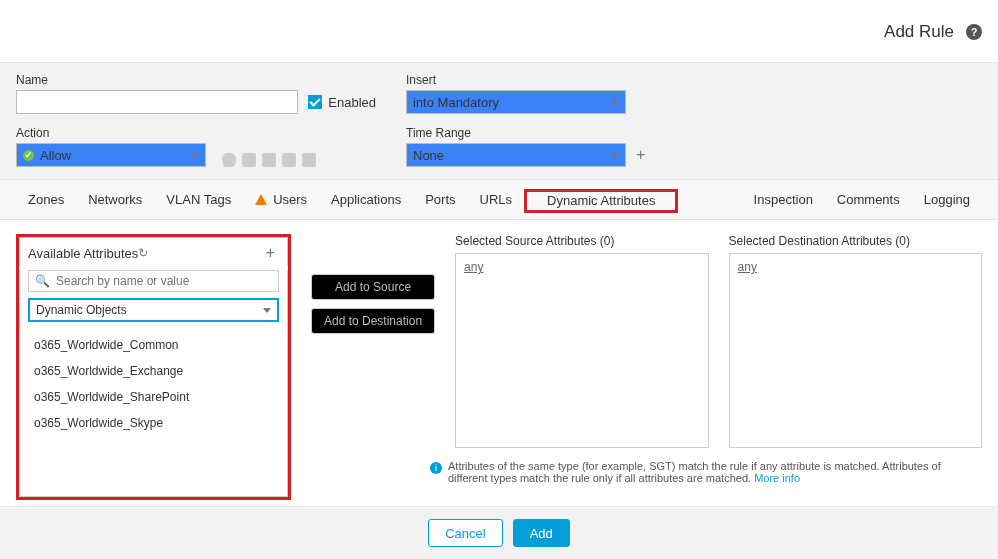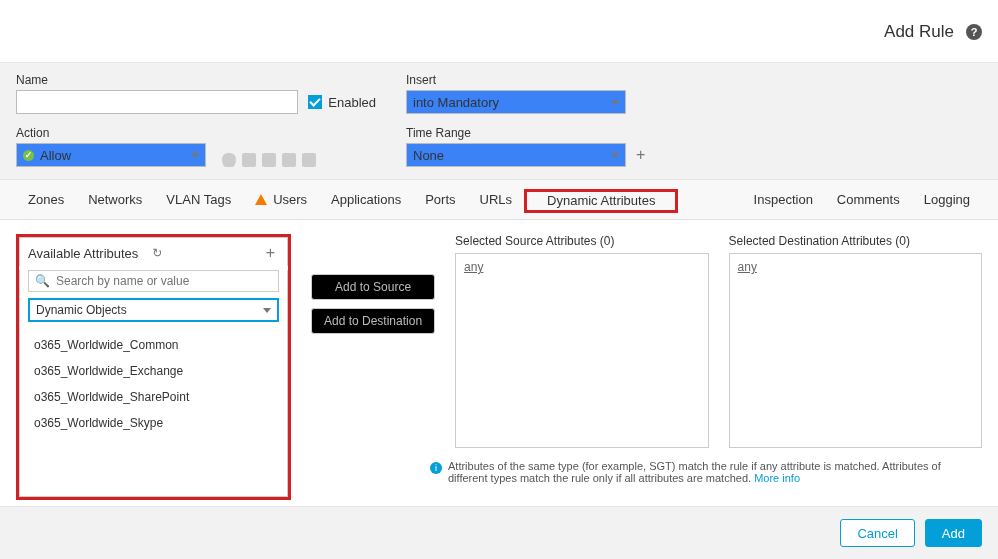--- a/index.html
+++ b/index.html
@@ -48,21 +48,21 @@
 
   .mid-btns { display:flex; flex-direction:column; gap:8px; margin-top:40px; }
   .mid-btn { border:1px solid #ccc; background:#000000; color:#bbb; font-size:12px; padding:5px 12px; border-radius:3px; }
 
   .sel-panel { flex:1; }
   .sel-panel .box { border:1px solid #ccc; height:195px; padding:6px 8px; font-size:12px; color:#666;text-decoration:underline; }
   .hint { display:flex; gap:6px; margin-top:10px; font-size:11px; color:#555; align-items:flex-start; }
   .info-dot { width:12px; height:12px; border-radius:50%; background:#049fd9; color:#fff; font-size:9px; display:flex; align-items:center; justify-content:center; flex-shrink:0; margin-top:2px; }
   .hint a { color:#049fd9; text-decoration:none; }
 
-  .footer { background:#f2f2f2; border-top:1px solid #e5e5e5; padding:12px 16px; display:flex; justify-content:flex-end; gap:10px; }
+  .footer { background:#f2f2f2; border-top:1px solid #e5e5e5; padding:12px 16px; display:flex; justify-content:center; gap:10px; }
   .btn { height:28px; padding:0 16px; font-size:13px; border-radius:3px; cursor:pointer; }
   .btn.cancel { background:#fff; border:1px solid #049fd9; color:#049fd9; }
   .btn.add { background:#049fd9; border:1px solid #049fd9; color:#fff; }
 </style>
 </head>
 <body>
 
 <div class="dialog">
 
   <div class="header">
@@ -135,21 +135,21 @@
     <div class="tab-spacer"></div>
     <div class="tab">Inspection</div>
     <div class="tab">Comments</div>
     <div class="tab">Logging</div>
   </div>
 
   <div class="body">
     <div class="panel avail">
       <div class="red-box">
         <div class="avail-top">
-          <div style="display:flex;gap:14px;align-items:center;">
+          <div style="display:flex;gap:0;align-items:center;">
             <span>Available Attributes</span>
             <span class="refresh">↻</span>
           </div>
           <span class="plus">+</span>
         </div>
         <div class="avail-inner">
           <div class="search-wrap">
             <span class="mag">🔍</span>
             <input type="text" placeholder="Search by name or value" style="">
           </div>

